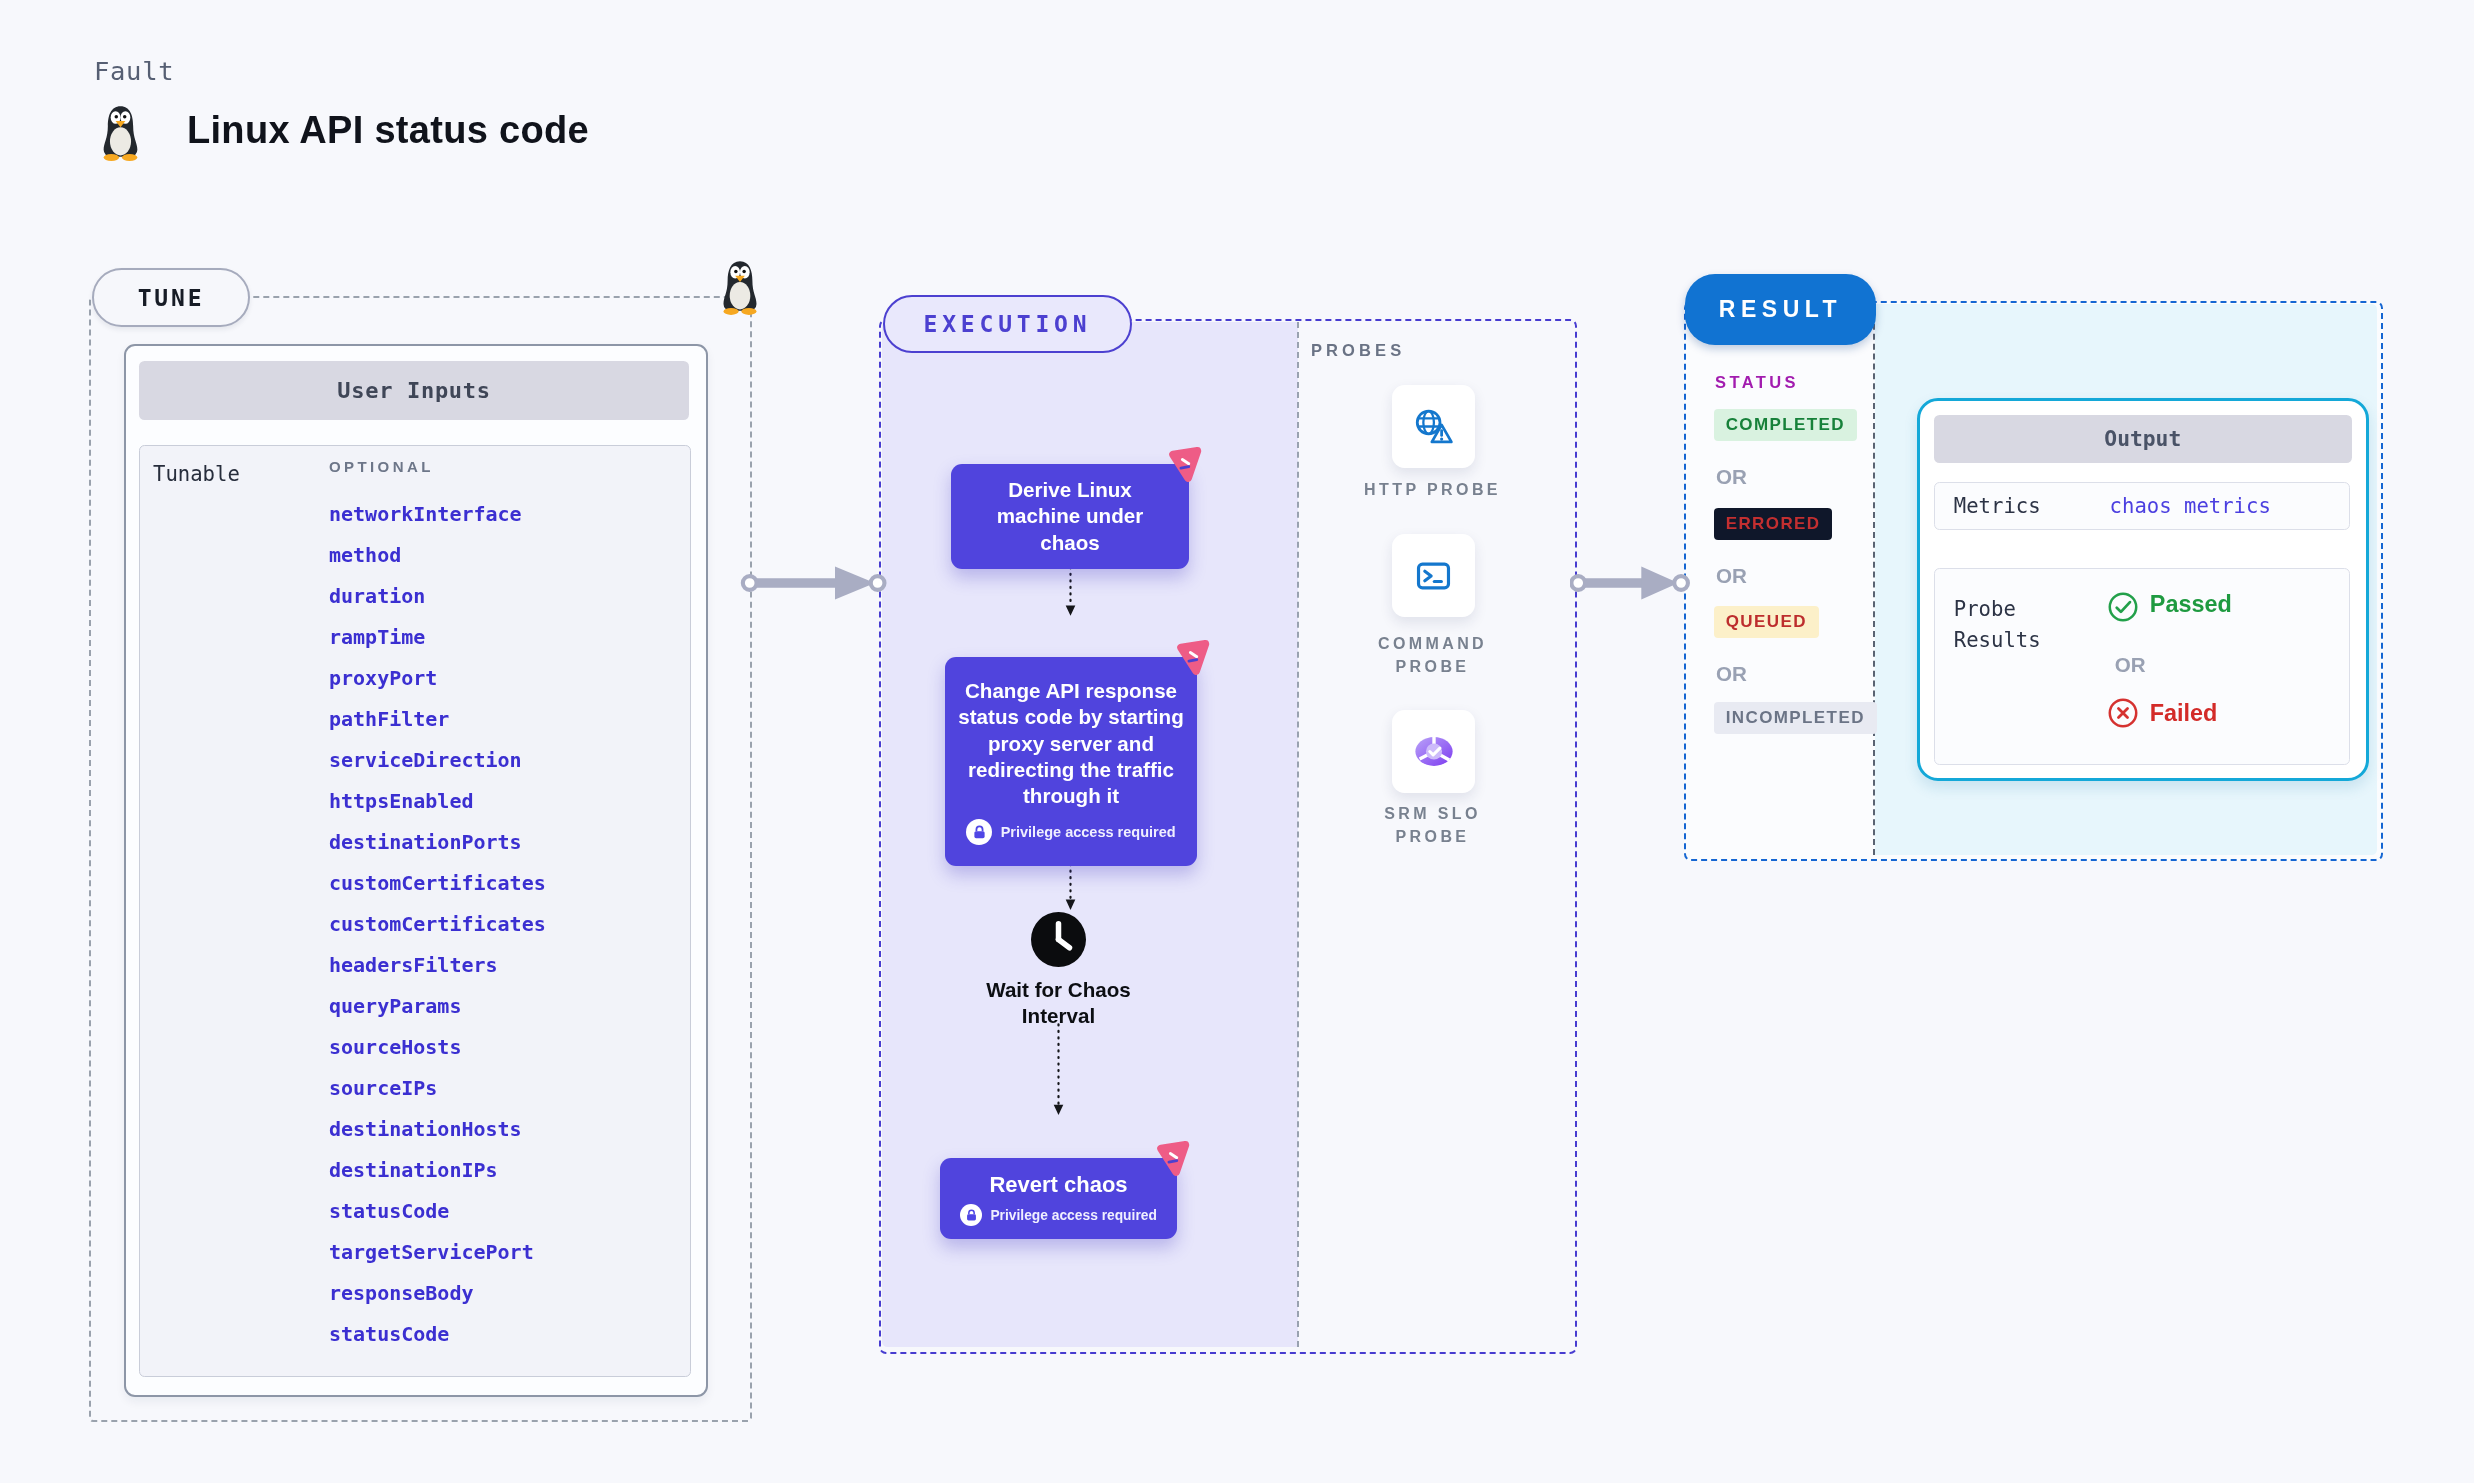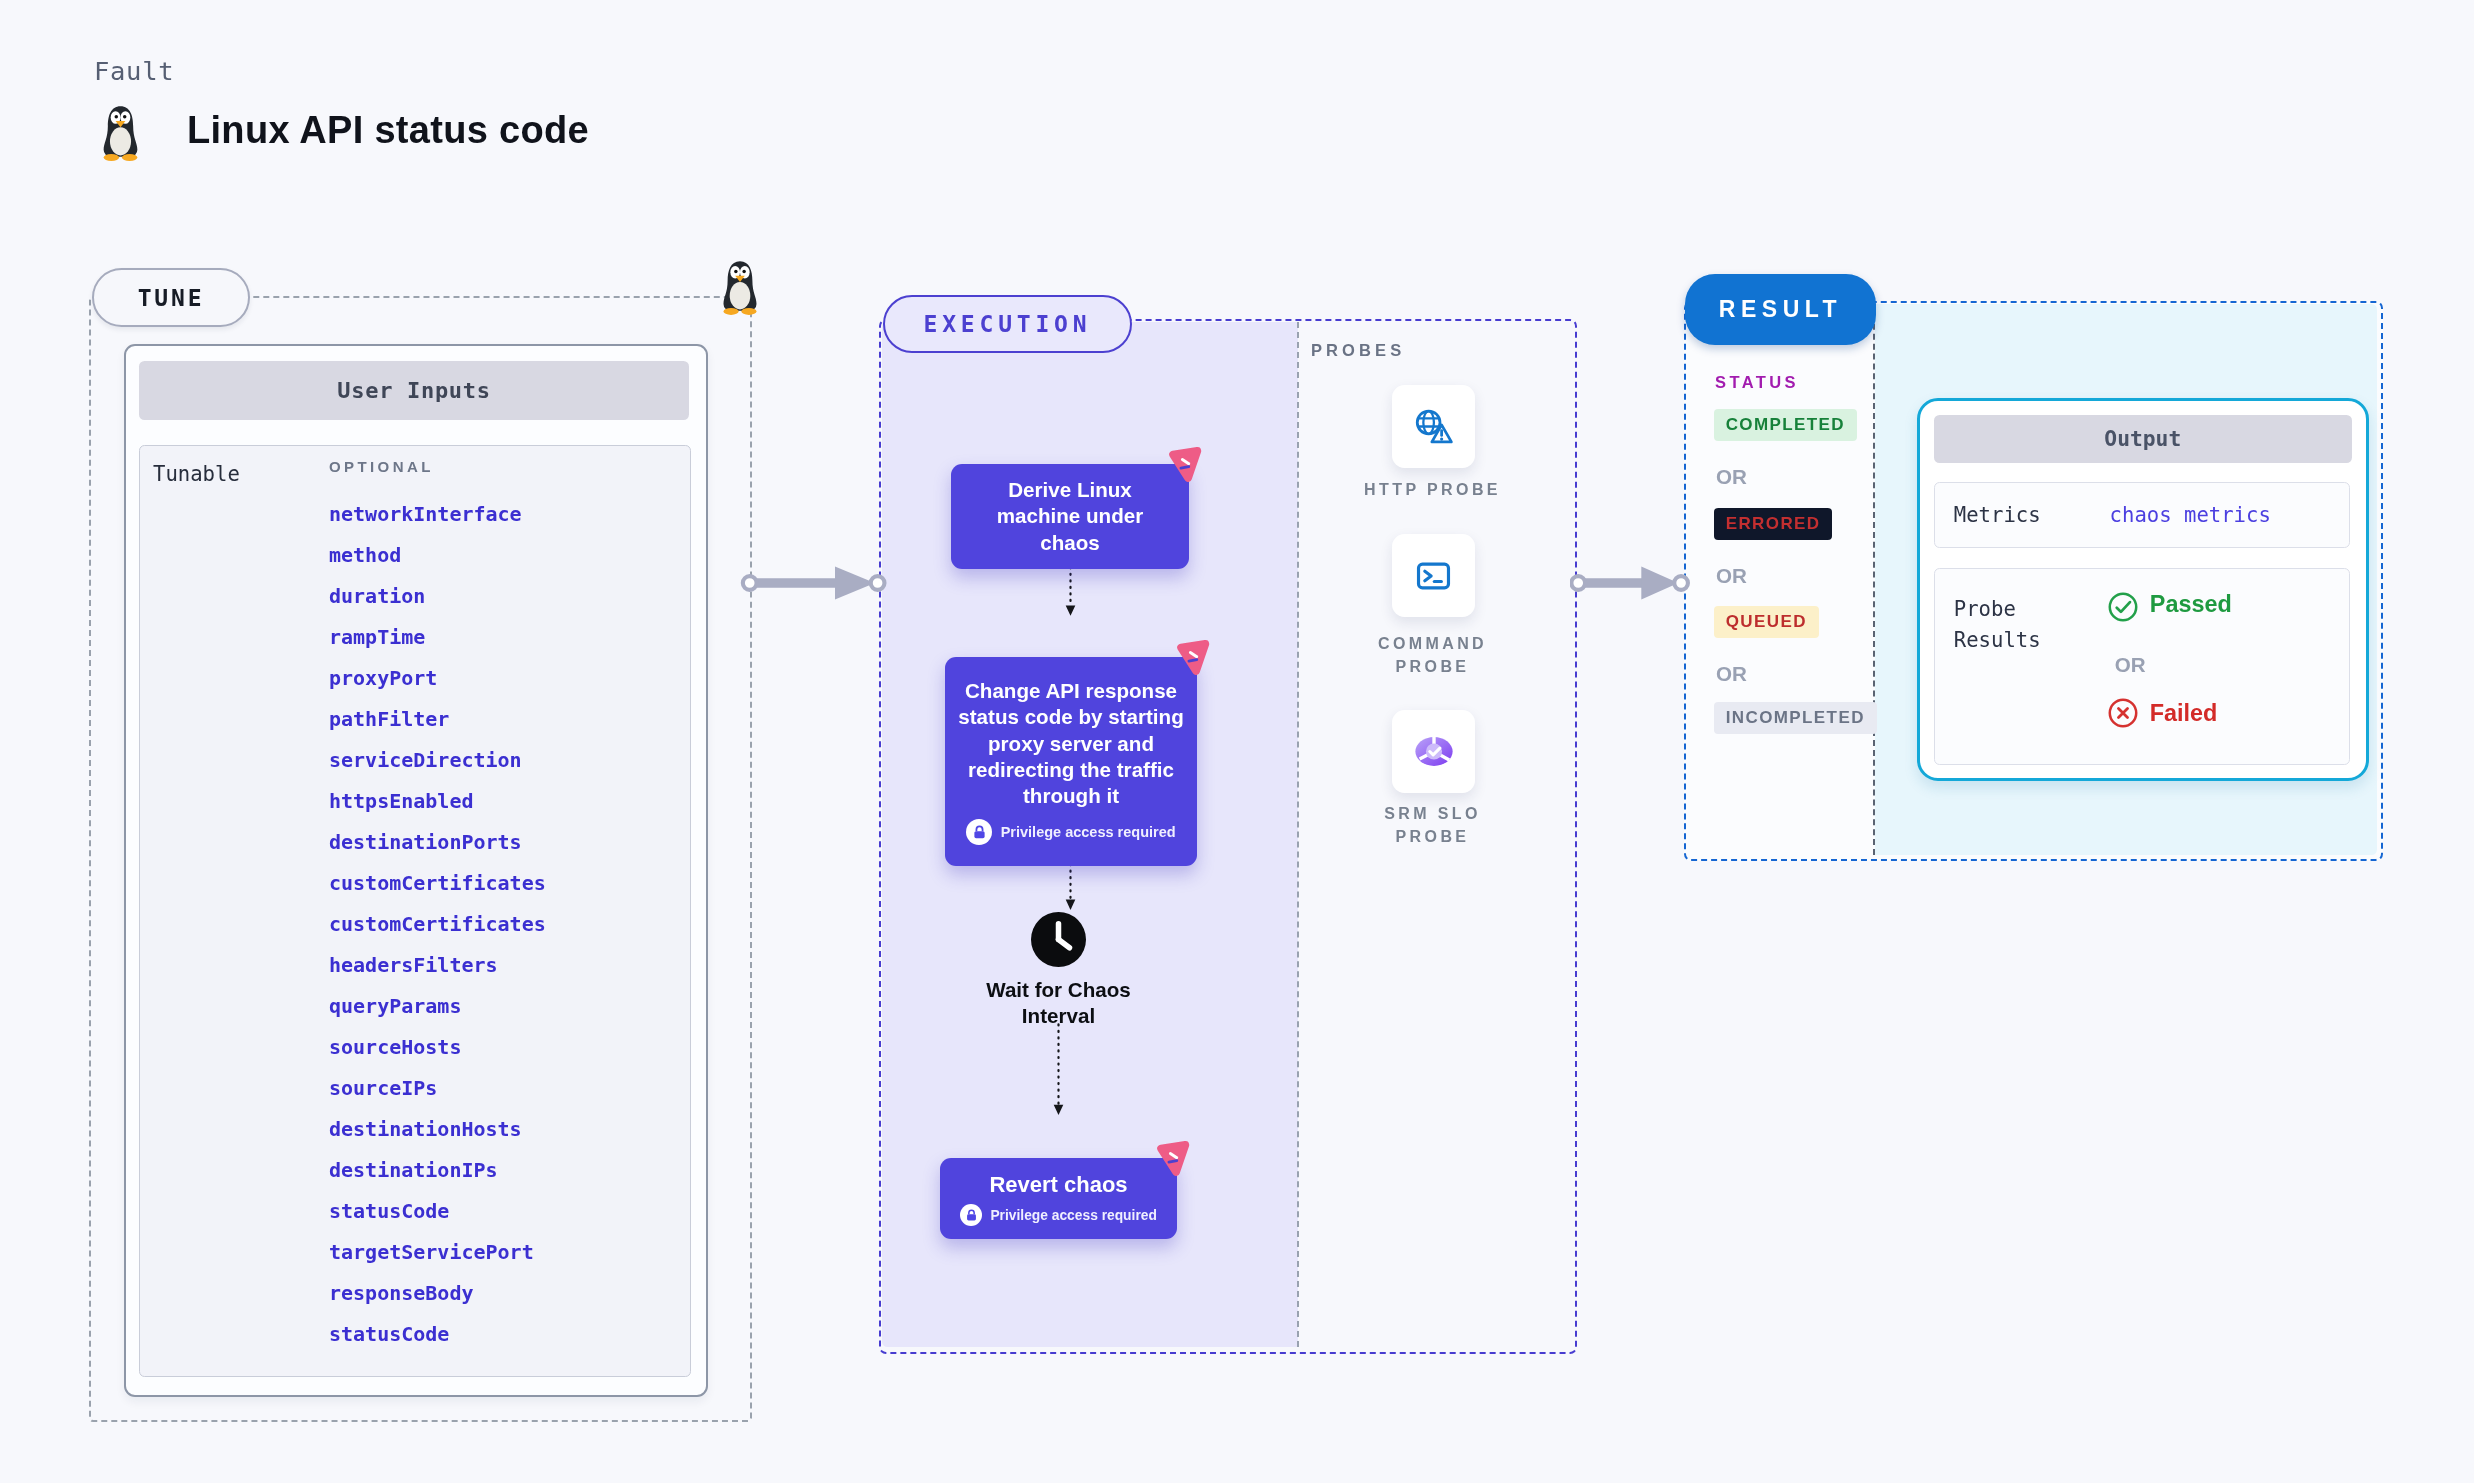--- a/index.html
+++ b/index.html
@@ -73,21 +73,21 @@
   .b-errored{left:1714px;top:508px;background:#0f172a;color:#c32f30;}
   .b-queued{left:1714px;top:606px;background:#fcf0c9;color:#bd2d2d;}
   .b-incompleted{left:1714px;top:702px;background:#e8eaf2;color:#6b7486;}
   .or{font-size:20.6px;font-weight:600;color:#99a1b3;}
   .or1{left:1716px;top:465px;} .or2{left:1716px;top:564px;} .or3{left:1716px;top:662px;}
 
   .output-box{left:1917px;top:398px;width:446px;height:377px;background:#fff;border:3.4px solid #14a8d8;border-radius:21px;
     box-shadow:0 6.9px 13.8px rgba(15,110,160,.14);}
   .output-header{left:13.8px;top:13.8px;width:418px;height:48px;background:#d8d8e2;border-radius:5.5px;display:flex;align-items:center;
     justify-content:center;font-size:21.3px;font-weight:700;color:#4a5367;}
-  .metrics-row{left:13.8px;top:81px;width:416px;height:66px;background:#fbfcfe;border:1.4px solid #dcdfe9;border-radius:5.5px;
+  .metrics-row{left:13.8px;top:81px;width:416px;height:48px;background:#fbfcfe;border:1.4px solid #dcdfe9;border-radius:5.5px;
     display:flex;align-items:center;padding:0 19px;box-sizing:border-box;}
   .metrics-label{font-size:20.6px;color:#2c3345;}
   .metrics-value{margin-left:69px;font-size:20.6px;color:#4b3fe0;cursor:pointer;}
   .proberes-row{left:13.8px;top:167px;width:416px;height:197px;background:#fbfcfe;border:1.4px solid #dcdfe9;border-radius:5.5px;box-sizing:border-box;}
   .proberes-label{position:absolute;left:19px;top:25px;font-size:20.6px;color:#2c3345;line-height:1.5;width:151px;}
   .pr-passed{position:absolute;left:172px;top:22px;display:flex;align-items:flex-start;gap:11px;font-size:23.4px;font-weight:800;color:#1e9a40;}
   .pr-or{position:absolute;left:180px;top:84px;}
   .pr-failed{position:absolute;left:172px;top:128px;display:flex;align-items:center;gap:11px;font-size:23.4px;font-weight:800;color:#d32b28;}
 </style>
 </head>

